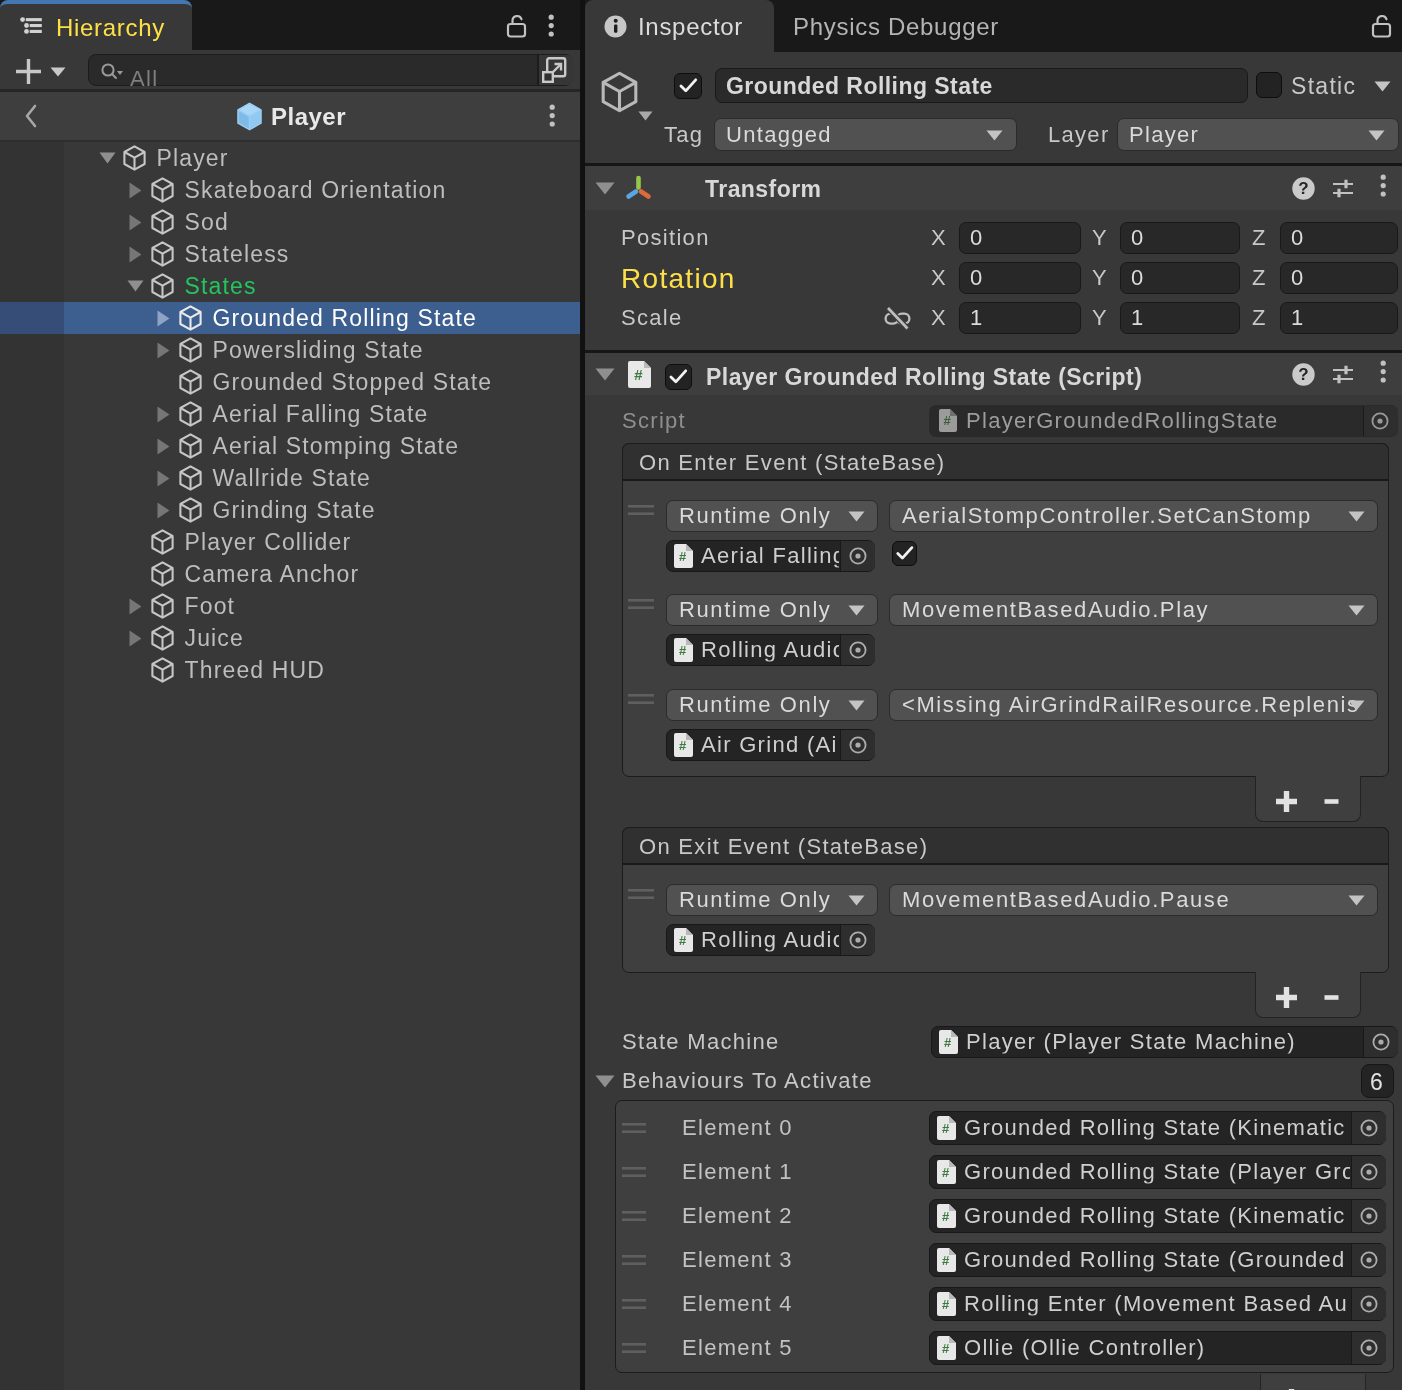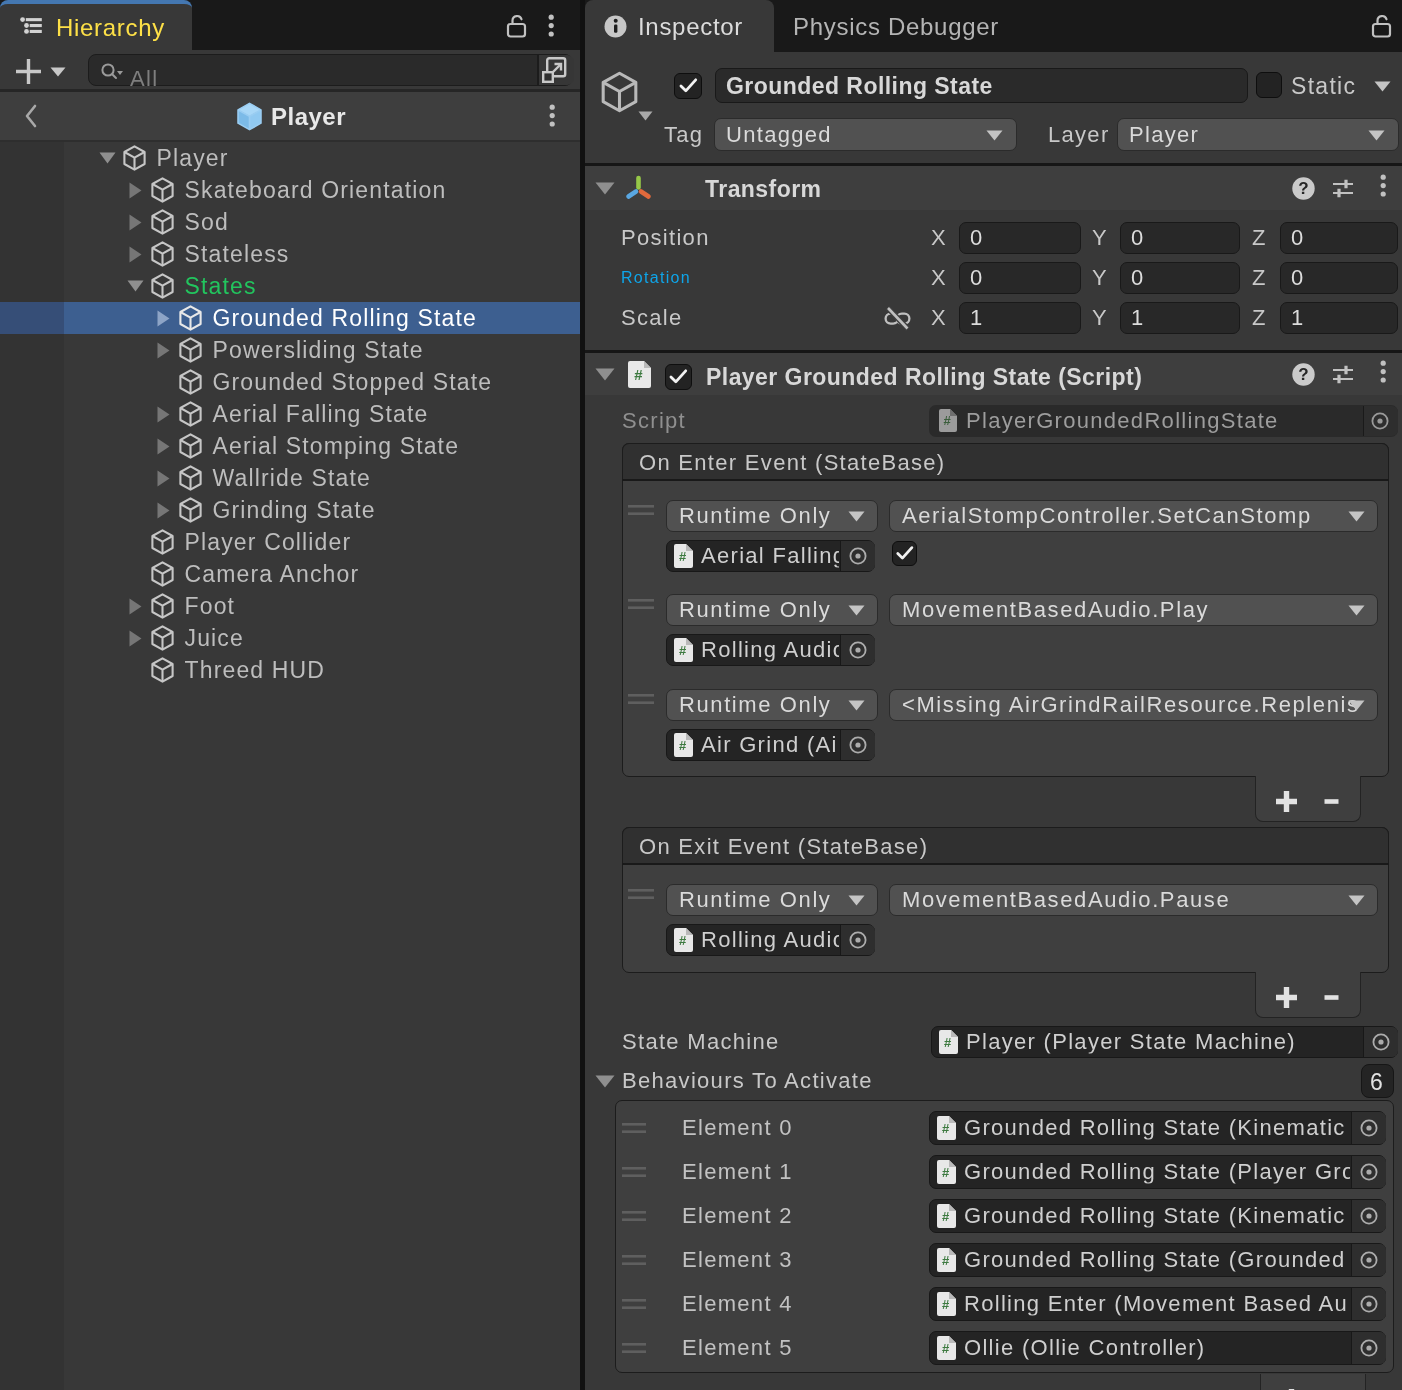--- a/index.html
+++ b/index.html
@@ -259,21 +259,21 @@
 <div style="position:absolute;left:621px;top:238px;transform:translateY(-48%);font-size:22px;color:#C8C8C8;font-weight:400;letter-spacing:1.3px;white-space:nowrap;line-height:1;">Position</div>
 <div style="position:absolute;left:931px;top:238px;transform:translateY(-48%);font-size:22px;color:#C8C8C8;font-weight:400;letter-spacing:1.3px;white-space:nowrap;line-height:1;">X</div>
 <div style="position:absolute;left:959px;top:222px;width:122px;height:32px;background:#282828;border:1px solid #191919;border-radius:7px;box-sizing:border-box;"></div>
 <div style="position:absolute;left:970px;top:238px;transform:translateY(-48%);font-size:22px;color:#DCDCDC;font-weight:400;letter-spacing:1.3px;white-space:nowrap;line-height:1;">0</div>
 <div style="position:absolute;left:1092px;top:238px;transform:translateY(-48%);font-size:22px;color:#C8C8C8;font-weight:400;letter-spacing:1.3px;white-space:nowrap;line-height:1;">Y</div>
 <div style="position:absolute;left:1120px;top:222px;width:120px;height:32px;background:#282828;border:1px solid #191919;border-radius:7px;box-sizing:border-box;"></div>
 <div style="position:absolute;left:1131px;top:238px;transform:translateY(-48%);font-size:22px;color:#DCDCDC;font-weight:400;letter-spacing:1.3px;white-space:nowrap;line-height:1;">0</div>
 <div style="position:absolute;left:1252px;top:238px;transform:translateY(-48%);font-size:22px;color:#C8C8C8;font-weight:400;letter-spacing:1.3px;white-space:nowrap;line-height:1;">Z</div>
 <div style="position:absolute;left:1280px;top:222px;width:118px;height:32px;background:#282828;border:1px solid #191919;border-radius:7px;box-sizing:border-box;"></div>
 <div style="position:absolute;left:1291px;top:238px;transform:translateY(-48%);font-size:22px;color:#DCDCDC;font-weight:400;letter-spacing:1.3px;white-space:nowrap;line-height:1;">0</div>
-<div style="position:absolute;left:621px;top:278px;transform:translateY(-48%);font-size:16px;color:#0ea5e9;font-weight:400;letter-spacing:1.3px;white-space:nowrap;line-height:1;">Rotation</div>
+<div style="position:absolute;left:621px;top:278px;transform:translateY(-48%);font-size:28px;color:#fde047;font-weight:400;letter-spacing:1.3px;white-space:nowrap;line-height:1;">Rotation</div>
 <div style="position:absolute;left:931px;top:278px;transform:translateY(-48%);font-size:22px;color:#C8C8C8;font-weight:400;letter-spacing:1.3px;white-space:nowrap;line-height:1;">X</div>
 <div style="position:absolute;left:959px;top:262px;width:122px;height:32px;background:#282828;border:1px solid #191919;border-radius:7px;box-sizing:border-box;"></div>
 <div style="position:absolute;left:970px;top:278px;transform:translateY(-48%);font-size:22px;color:#DCDCDC;font-weight:400;letter-spacing:1.3px;white-space:nowrap;line-height:1;">0</div>
 <div style="position:absolute;left:1092px;top:278px;transform:translateY(-48%);font-size:22px;color:#C8C8C8;font-weight:400;letter-spacing:1.3px;white-space:nowrap;line-height:1;">Y</div>
 <div style="position:absolute;left:1120px;top:262px;width:120px;height:32px;background:#282828;border:1px solid #191919;border-radius:7px;box-sizing:border-box;"></div>
 <div style="position:absolute;left:1131px;top:278px;transform:translateY(-48%);font-size:22px;color:#DCDCDC;font-weight:400;letter-spacing:1.3px;white-space:nowrap;line-height:1;">0</div>
 <div style="position:absolute;left:1252px;top:278px;transform:translateY(-48%);font-size:22px;color:#C8C8C8;font-weight:400;letter-spacing:1.3px;white-space:nowrap;line-height:1;">Z</div>
 <div style="position:absolute;left:1280px;top:262px;width:118px;height:32px;background:#282828;border:1px solid #191919;border-radius:7px;box-sizing:border-box;"></div>
 <div style="position:absolute;left:1291px;top:278px;transform:translateY(-48%);font-size:22px;color:#DCDCDC;font-weight:400;letter-spacing:1.3px;white-space:nowrap;line-height:1;">0</div>
 <div style="position:absolute;left:621px;top:318px;transform:translateY(-48%);font-size:22px;color:#C8C8C8;font-weight:400;letter-spacing:1.3px;white-space:nowrap;line-height:1;">Scale</div>

